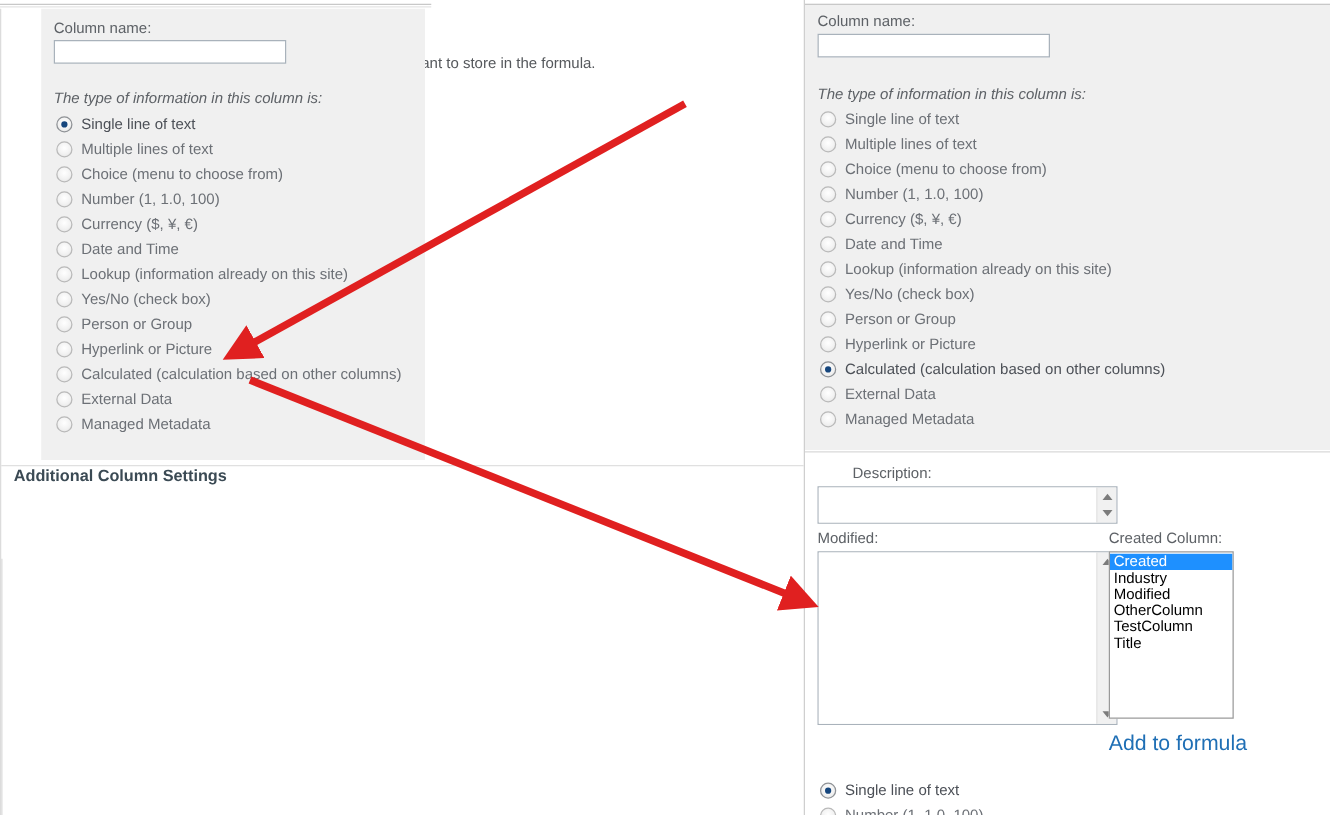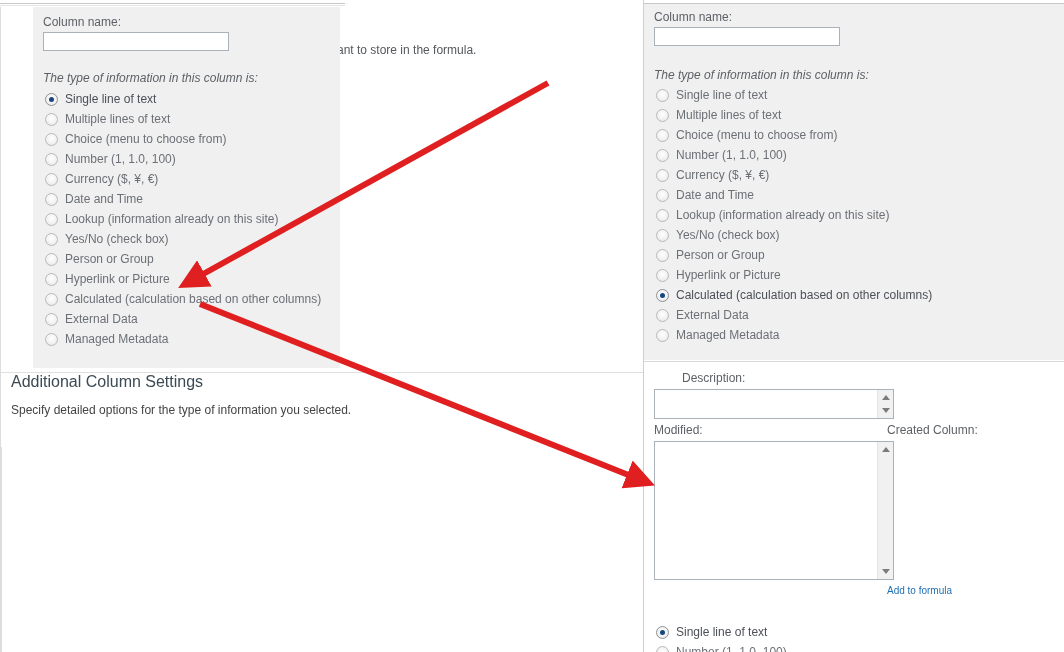--- a/index.html
+++ b/index.html
@@ -75,22 +75,22 @@
     left: 0;
     top: 365px;
     width: 643px;
     height: 1px;
     background: #e0e0e0;
   }
   .section-head {
     position: absolute;
     left: 10px;
     top: 366px;
-    font-size: 16px;
-    font-weight: normal;
+    font-size: 13px;
+    font-weight: bold;
     color: #3b4a54;
     white-space: nowrap;
   }
   .section-body {
     position: absolute;
     left: 10px;
     top: 396px;
     font-size: 12px;
     color: #444444;
     white-space: nowrap;
@@ -270,21 +270,21 @@
     line-height: 13px;
     color: #000000;
     padding: 0 0 0 3px;
     white-space: nowrap;
   }
   .listbox .opt.selected {
     background: #1e90ff;
     color: #ffffff;
   }
   .link {
-    font-size: 10px;
+    font-size: 17px;
     color: #1f6fb5;
     text-decoration: none;
     white-space: nowrap;
     cursor: pointer;
   }
 
   
   #annotations {
     position: absolute;
     left: 0; top: 0;
@@ -302,21 +302,20 @@
 
     <div class="top-rule"></div>
     <div class="top-rule2"></div>
 
     <div id="left-card">
 
       <div class="left-clip-text">ant to store in the formula.</div>
 
       <div class="section-divider"></div>
       <div class="section-head">Additional Column Settings</div>
-      <div class="section-body">Specify detailed options for the type of information you selected.</div>
       <div class="left-bottom-edge"></div>
     </div>
 
     <div id="left-overlay">
 
       <div style="position:absolute;left:10px;top:8px;" class="field-label">Column name:</div>
 
       <input class="text-input" type="text" style="position: absolute; left: 10px; top: 25px;" value="">
 
       <div style="position:absolute;left:10px;top:64px;" class="types-intro">The type of information in this column is:</div>
@@ -470,20 +469,28 @@
             <span class="tri"></span>
           </div>
         <div class="sb-arrow down">
             <span class="tri"></span>
           </div>
       </div>
     </div>
 
     <div style="position:absolute;left:243px;top:423px;" class="field-label">Created Column:</div>
 
+    <div class="listbox" id="insert-column-listbox" style="position:absolute;left:243px;top:441px;width:100px;height:134px;">
+        <div class="opt selected">Created</div>
+        <div class="opt">Industry</div>
+        <div class="opt">Modified</div>
+        <div class="opt">OtherColumn</div>
+        <div class="opt">TestColumn</div>
+        <div class="opt">Title</div>
+      </div>
 
     <a class="link" style="position:absolute;left:243px;top:585px;">Add to formula</a>
 
 
     <div id="return-type-list" style="position:absolute;left:12px;top:622px;">
         <div class="radio-row checked" style="height: 20px;">
           <span class="radio checked"></span>
           <span class="radio-label">Single line of text</span>
         </div>
         <div class="radio-row" style="height: 20px;">

